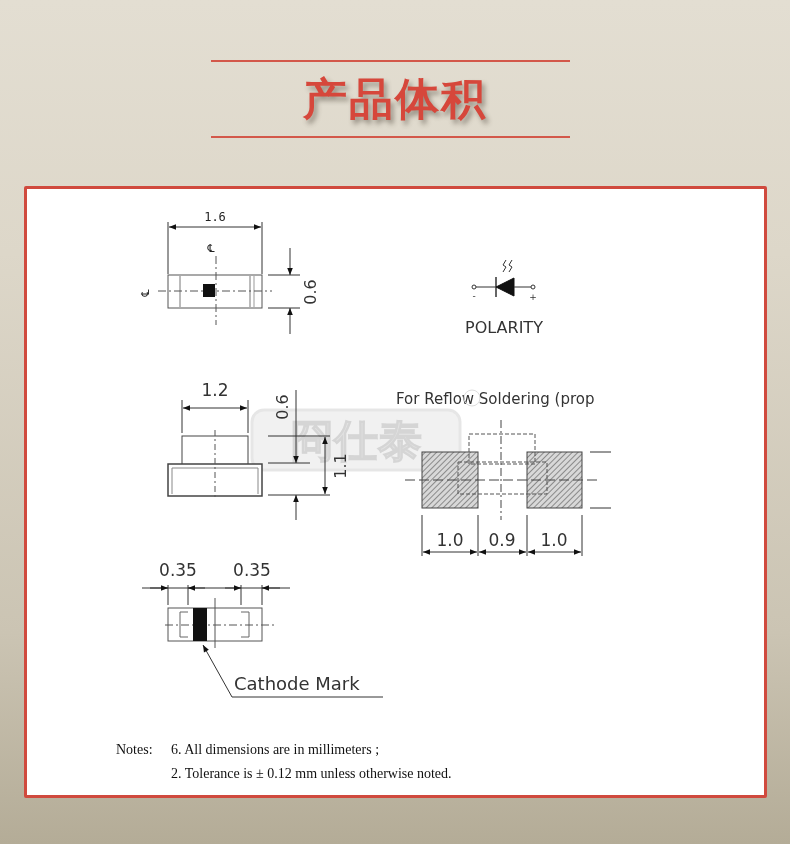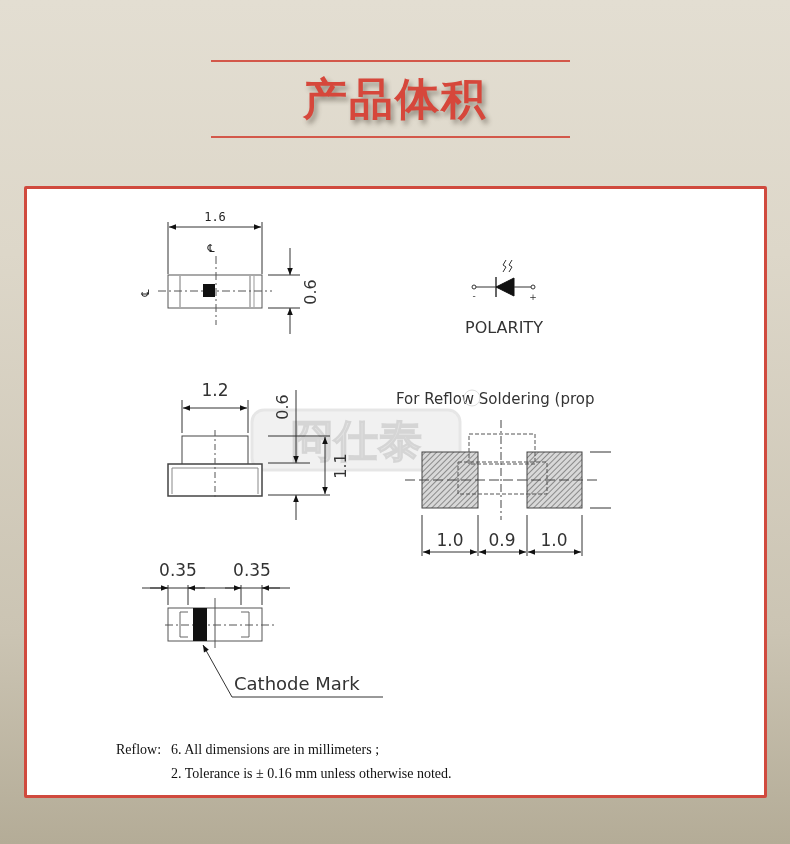--- a/index.html
+++ b/index.html
@@ -151,15 +151,15 @@
     <line x1="165" y1="625" x2="275" y2="625" stroke-dasharray="8,3,2,3" stroke="#555"></line>
     <line x1="215" y1="598" x2="215" y2="648" stroke="#555"></line>
     <rect x="193" y="608" width="14" height="33" fill="#111" stroke="none"></rect>
     <line x1="232" y1="697" x2="203" y2="645" marker-end="url(#arr)"></line>
     <line x1="232" y1="697" x2="383" y2="697"></line>
     <text x="234" y="690" font-size="18" fill="#333" stroke="none">Cathode Mark</text>
   </g>
 </svg>
 
 <div class="notes">
-  <div><span class="lbl">Reflow:</span><span>6. All dimensions are in millimeters ;</span></div>
-  <div class="line2"><span>2. Tolerance is ± 0.16 mm unless otherwise noted.</span></div>
+  <div><span class="lbl">Notes:</span><span>6. All dimensions are in millimeters ;</span></div>
+  <div class="line2"><span>2. Tolerance is ± 0.12 mm unless otherwise noted.</span></div>
 </div>
 
 </body></html>

